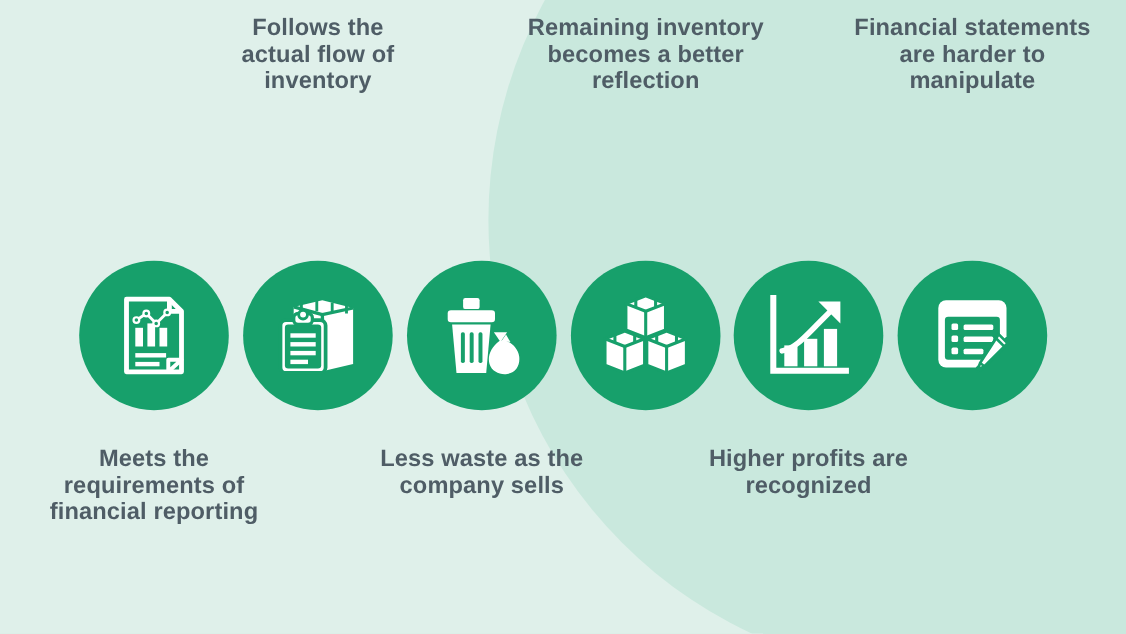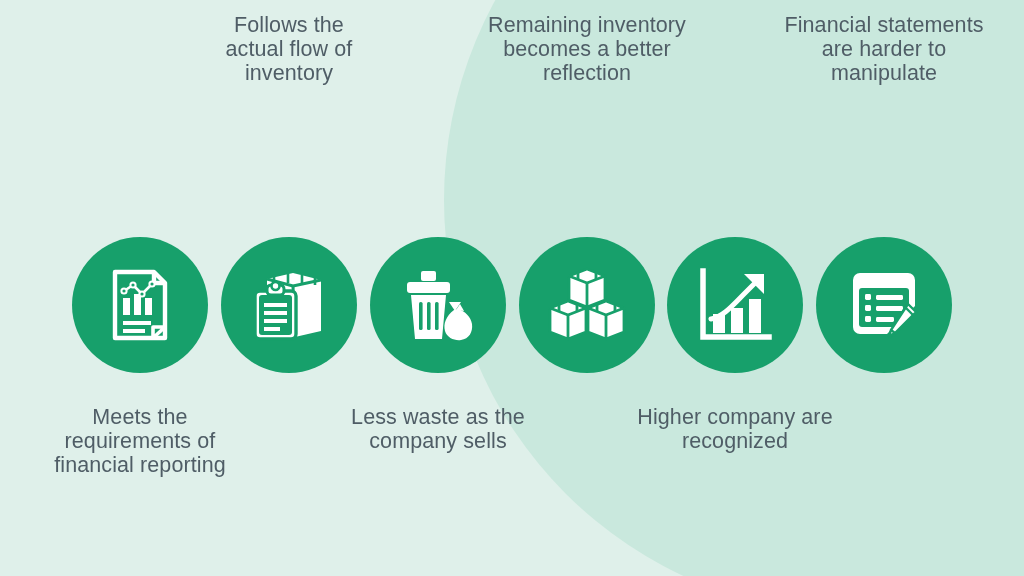--- a/index.html
+++ b/index.html
@@ -60,21 +60,21 @@
   }
 
   .caption {
     position: absolute;
     left: 0;
     width: 230px;
     color: #4f5d66;
     font-size: 21.5px;
     line-height: 1.12;
     letter-spacing: 0.1px;
-    font-weight: 400;
+    font-weight: 700;
     text-align: center;
     white-space: pre-line;
   }
   .caption.above { bottom: 152px; }
   .caption.below { top: 168px; }
 
   
   #item-0 { left:  25px; top: 237px; }
   #item-1 { left: 174px; top: 237px; }
   #item-2 { left: 323px; top: 237px; }
@@ -200,21 +200,21 @@
         <svg width="76" height="76" viewBox="0 0 76 76" fill="none">
           <path d="M6 4 V70 H72" stroke="#ffffff" stroke-width="5.5" fill="none" stroke-linecap="square"></path>
           <rect x="16" y="47" width="12" height="19" fill="#ffffff"></rect>
           <rect x="34" y="41" width="12" height="25" fill="#ffffff"></rect>
           <rect x="52" y="32" width="12" height="34" fill="#ffffff"></rect>
           <path d="M14 52 C26 50 36 38 48 26 L62 12" stroke="#ffffff" stroke-width="5" fill="none" stroke-linecap="round"></path>
           <path d="M47 7 L67 7 L67 27 Z" fill="#ffffff"></path>
         </svg>
       </span>
     </div>
-    <div class="caption below">Higher company are
+    <div class="caption below">Higher profits are
 recognized</div>
   </div>
 
   <div class="item" id="item-5">
     <div class="badge">
       <span>
         <svg width="78" height="78" viewBox="0 0 78 78" fill="none">
           <path d="M8 14 a7 7 0 0 1 7-7 H63 a7 7 0 0 1 7 7 V40 L42 68 H15 a7 7 0 0 1 -7-7 Z" fill="#ffffff"></path>
           <rect x="14" y="22" width="50" height="39" rx="3" fill="#17a06b"></rect>
           <rect x="20" y="28" width="6" height="6" rx="1.4" fill="#ffffff"></rect>

